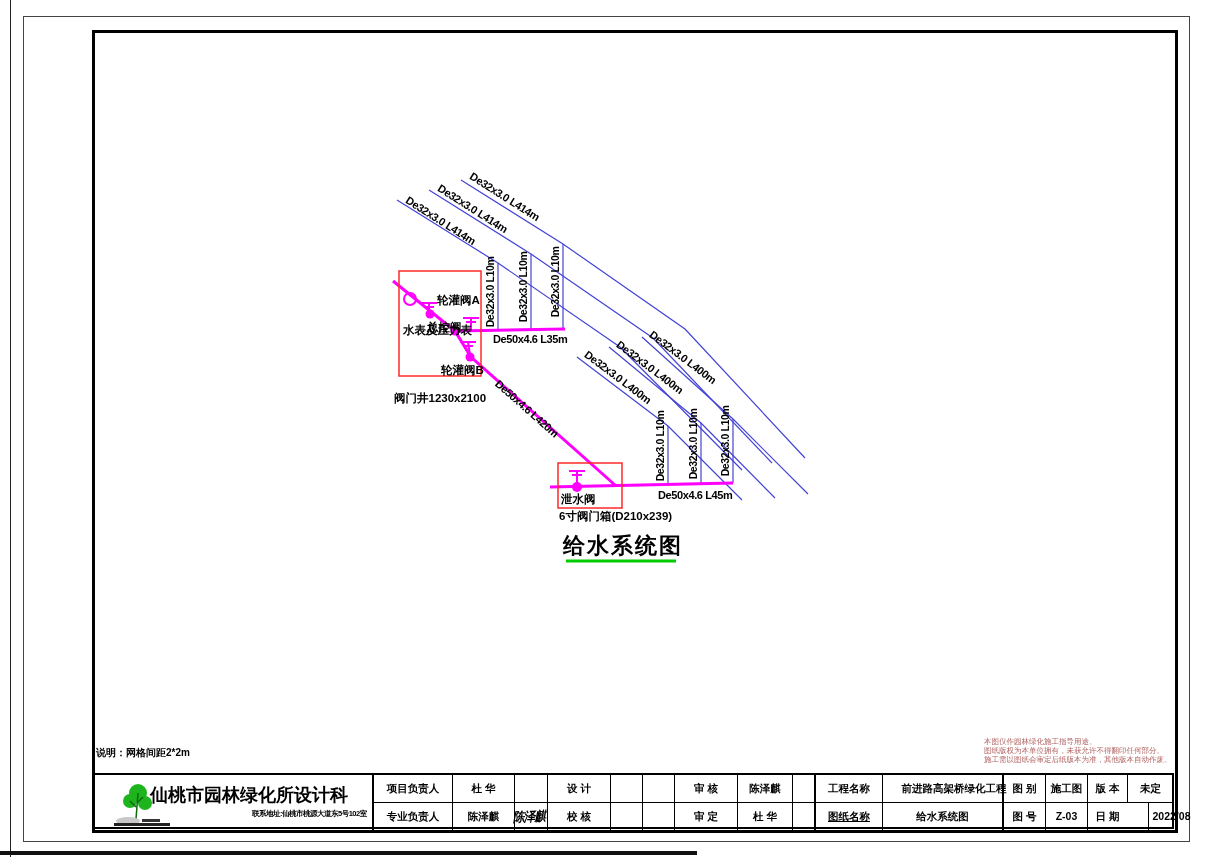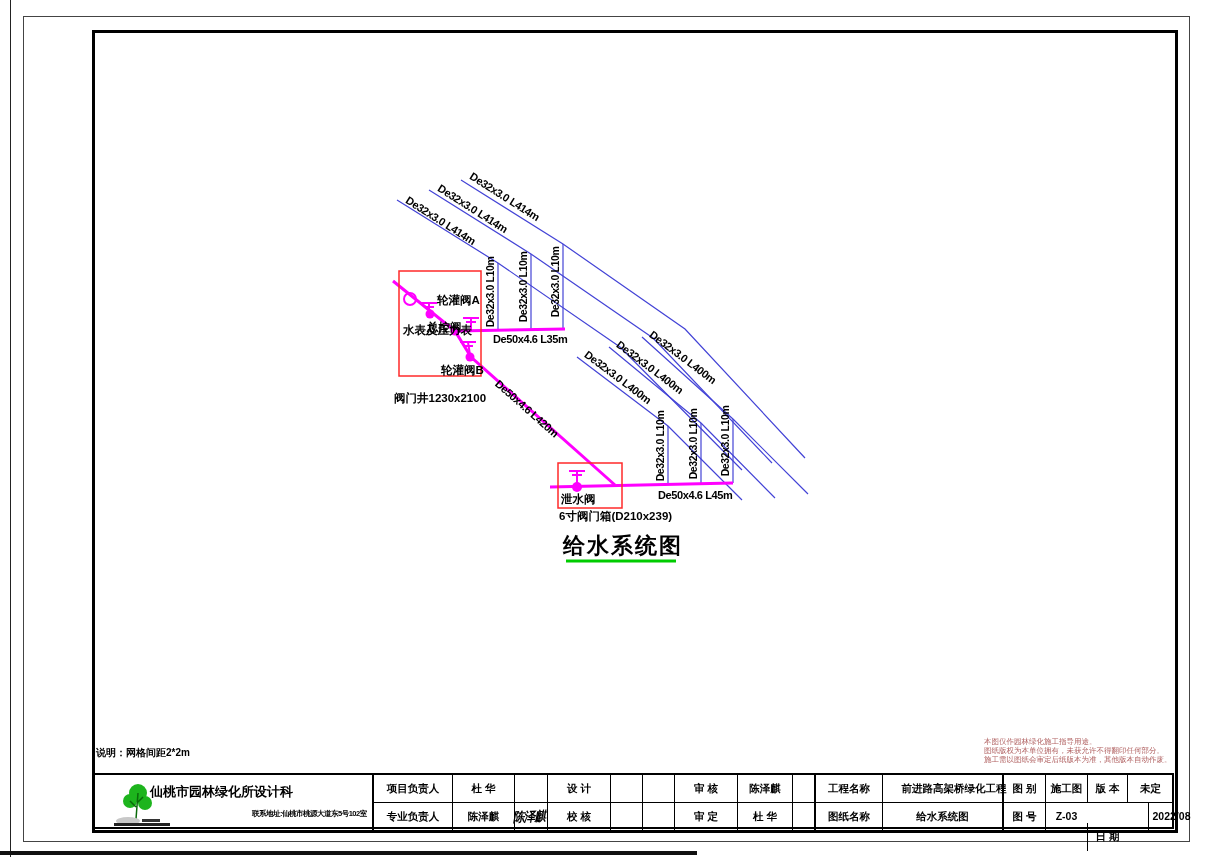--- a/index.html
+++ b/index.html
@@ -24,21 +24,21 @@
   .rnote{position:absolute;left:984px;font-size:7.5px;line-height:9.5px;color:#b06060;white-space:nowrap;}
   
   #titleblock{left:92px;top:773px;width:1082px;height:56px;border:2.5px solid #000;box-sizing:border-box;}
   .tb-cell{position:absolute;height:28px;box-sizing:border-box;border-left:1px solid #000;
            font-size:10.5px;font-weight:bold;text-align:center;line-height:27px;
            white-space:nowrap;overflow:visible;}
   .tb-cell.r1{top:0;border-bottom:1px solid #000;}
   .tb-cell.r2{top:28px;}
   .tb-thick{border-left-width:2px;}
   #logo-cell{position:absolute;left:0;top:0;width:278px;height:56px;box-sizing:border-box;}
-  #company-name{position:absolute;left:56px;top:8px;width:200px;font-size:13px;font-weight:600;
+  #company-name{position:absolute;left:56px;top:8px;width:200px;font-size:18px;font-weight:600;
                 font-family:"Liberation Serif","DejaVu Serif",serif;white-space:nowrap;}
   #company-address{position:absolute;left:158px;top:34px;font-size:7.5px;font-weight:bold;
                    letter-spacing:-0.5px;white-space:nowrap;}
   #signature{position:absolute;left:404px;top:29px;width:62px;font-size:13px;font-weight:bold;
              font-style:italic;transform:rotate(-2deg) scaleX(0.9);letter-spacing:-1px;
              line-height:26px;text-align:center;}
   #project-name-cell{font-size:10.5px;}
 </style>
 </head>
 <body>
@@ -183,23 +183,23 @@
 
     <div class="tb-cell r2 tb-thick" style="left:278px;width:80px;">专业负责人</div>
     <div class="tb-cell r2" style="left:358px;width:62px;">陈泽麒</div>
     <div class="tb-cell r2" style="left:420px;width:33px;"></div>
     <div class="tb-cell r2" style="left:453px;width:63px;">校  核</div>
     <div class="tb-cell r2" style="left:516px;width:32px;"></div>
     <div class="tb-cell r2" style="left:548px;width:32px;"></div>
     <div class="tb-cell r2" style="left:580px;width:63px;">审  定</div>
     <div class="tb-cell r2" style="left:643px;width:55px;">杜  华</div>
     <div class="tb-cell r2" style="left:698px;width:22px;"></div>
-    <div class="tb-cell r2 tb-thick" style="left:720px;width:68px;">图纸名称</div>
+    <div class="tb-cell r2 tb-thick" style="left:720px;width:68px;text-decoration:underline;">图纸名称</div>
     <div class="tb-cell r2" style="left:788px;width:120px;">给水系统图</div>
     <div class="tb-cell r2 tb-thick" style="left:908px;width:43px;">图  号</div>
     <div class="tb-cell r2" style="left:951px;width:42px;">Z-03</div>
-    <div class="tb-cell r2" style="left:993px;width:40px;margin-top:20px;">日  期</div>
+    <div class="tb-cell r2" style="left:993px;width:40px;">日  期</div>
     <div class="tb-cell r2" style="left:1033px;width:46px;margin-left:21px;">2022/08</div>
 
     <div id="signature">陈泽麒</div>
   </div>
 
 </div>
 
 </body></html>

